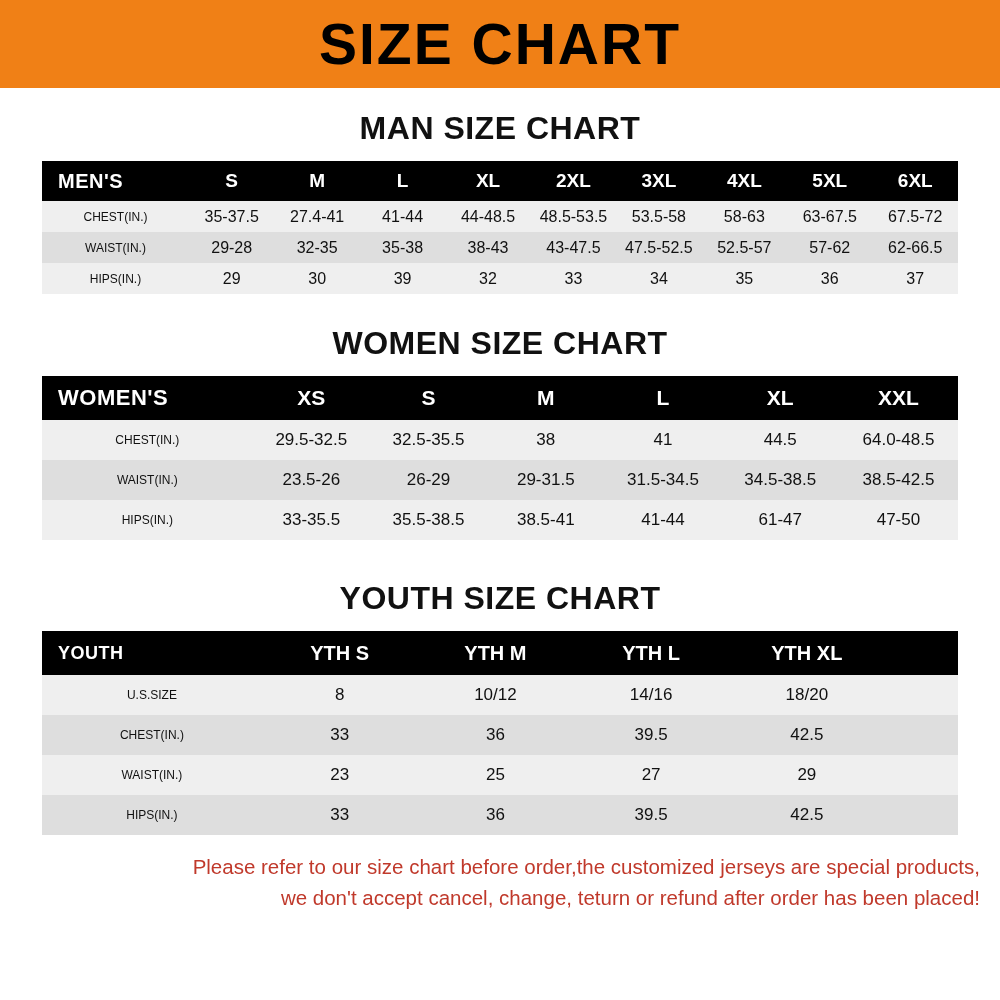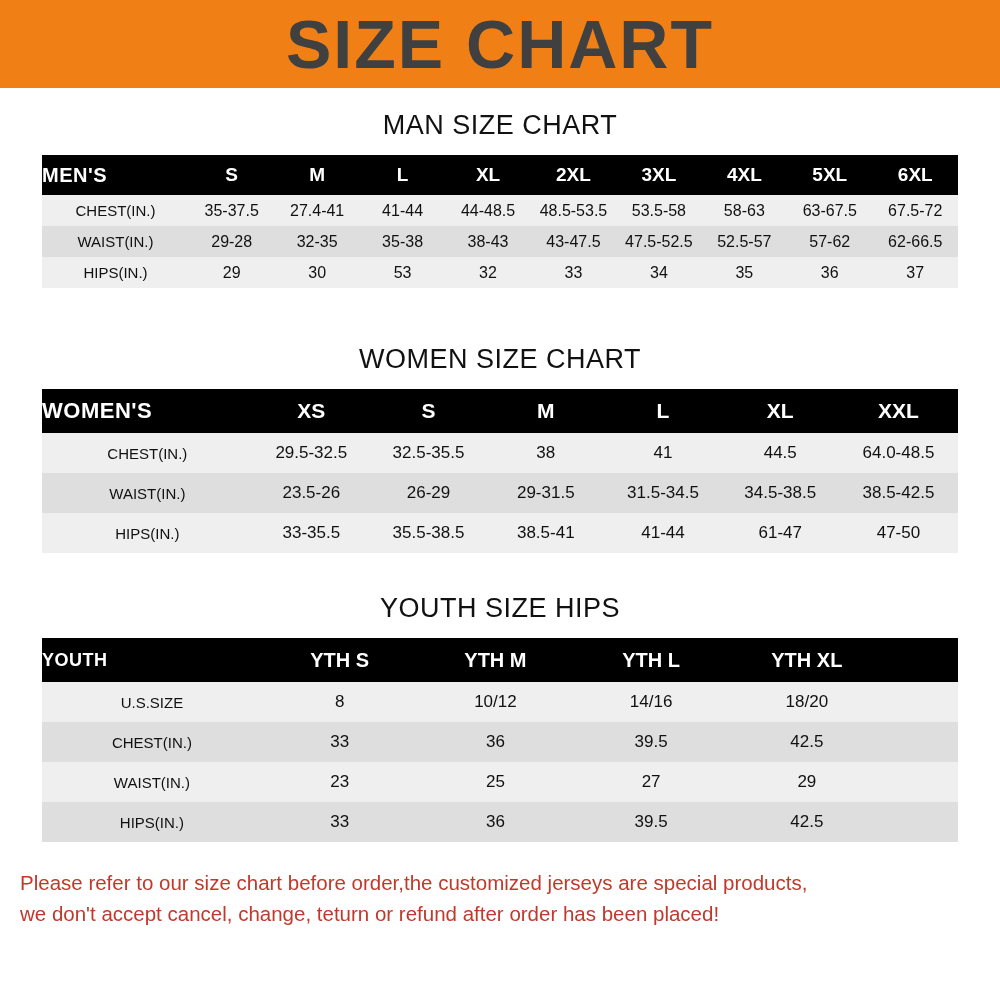--- a/index.html
+++ b/index.html
@@ -23,36 +23,36 @@
     width: 1000px;
     height: 88px;
     background: #F08016;
     display: flex;
     align-items: center;
     justify-content: center;
   }
   .banner-title {
     font-family: "Liberation Sans", sans-serif;
     font-weight: bold;
-    font-size: 68px;
+    font-size: 57px;
     letter-spacing: 2px;
-    color: #404040;
+    color: #000000;
     line-height: 1;
     text-align: center;
   }
   
   .section-title {
     text-align: center;
-    font-weight: normal;
-    font-size: 27px;
+    font-weight: bold;
+    font-size: 32px;
     color: #111111;
     letter-spacing: 0.5px;
   }
   .sec-man-title   { margin-top: 22px; }
-  .sec-women-title { margin-top: 56px; }
+  .sec-women-title { margin-top: 31px; }
   .sec-youth-title { margin-top: 40px; }
 
   
   .tbl-wrap {
     margin: 14px auto 0 auto;
     width: 916px;
   }
   table.size {
     width: 100%;
     border-collapse: collapse;
@@ -71,53 +71,53 @@
   table.size thead th {
     color: #ffffff;
     font-weight: bold;
     font-size: 19px;
     text-align: center;
     height: 40px;
     vertical-align: middle;
   }
   table.size thead th.rowlabel {
     text-align: left;
-    padding-left: 0;
+    padding-left: 16px;
     font-size: 20px;
     letter-spacing: 0.5px;
   }
   
   table.size tbody td {
     height: 31px;
     font-size: 16px;
     color: #111111;
     text-align: center;
     vertical-align: middle;
   }
   table.size tbody td.rowlabel {
     text-align: center;
-    font-size: 15px;
+    font-size: 12px;
     color: #111111;
   }
   table.size tbody tr.odd  { background: #efefef; }
   table.size tbody tr.even { background: #dedede; }
 
   
   table.youth tbody td { height: 40px; font-size: 17px; }
   table.youth thead th { height: 44px; font-size: 20px; }
   table.women tbody td { height: 40px; font-size: 17px; }
   table.women thead th { height: 44px; font-size: 21px; }
   table.women thead th.rowlabel { font-size: 22px; }
   table.youth thead th.rowlabel { font-size: 18px; }
 
   
   .footer-note {
-    margin: 26px auto 0 auto;
+    margin: 17px auto 0 auto;
     width: 960px;
-    text-align: left;
+    text-align: right;
     color: #C0392B;
     font-size: 20.5px;
     line-height: 1.5;
   }
   .footer-note div { white-space: nowrap; }
 </style>
 </head>
 <body>
 
 <div class="page">
@@ -177,21 +177,21 @@
           <td>43-47.5</td>
           <td>47.5-52.5</td>
           <td>52.5-57</td>
           <td>57-62</td>
           <td>62-66.5</td>
         </tr>
         <tr class="odd">
           <td class="rowlabel">HIPS(IN.)</td>
           <td>29</td>
           <td>30</td>
-          <td>53</td>
+          <td>39</td>
           <td>32</td>
           <td>33</td>
           <td>34</td>
           <td>35</td>
           <td>36</td>
           <td>37</td>
         </tr>
       </tbody>
     </table>
   </div>
@@ -244,21 +244,21 @@
           <td>35.5-38.5</td>
           <td>38.5-41</td>
           <td>41-44</td>
           <td>61-47</td>
           <td>47-50</td>
         </tr>
       </tbody>
     </table>
   </div>
 
-  <div class="section-title sec-youth-title">YOUTH SIZE HIPS</div>
+  <div class="section-title sec-youth-title">YOUTH SIZE CHART</div>
   <div class="tbl-wrap">
     <table class="size youth">
       <colgroup>
         <col style="width:24%">
           <col style="width:17%">
           <col style="width:17%">
           <col style="width:17%">
           <col style="width:17%">
           <col style="width:8%">
       </colgroup>

